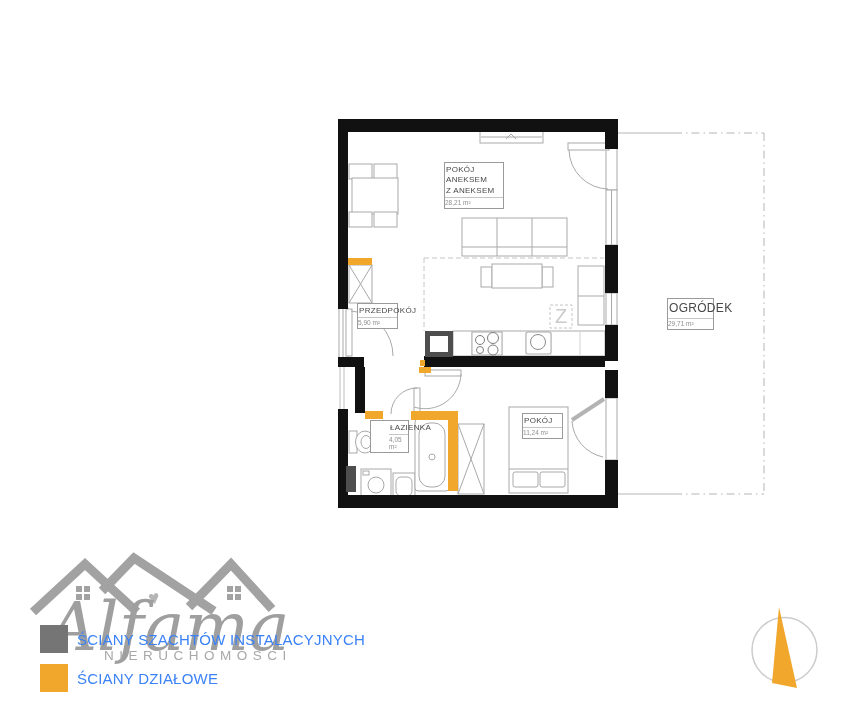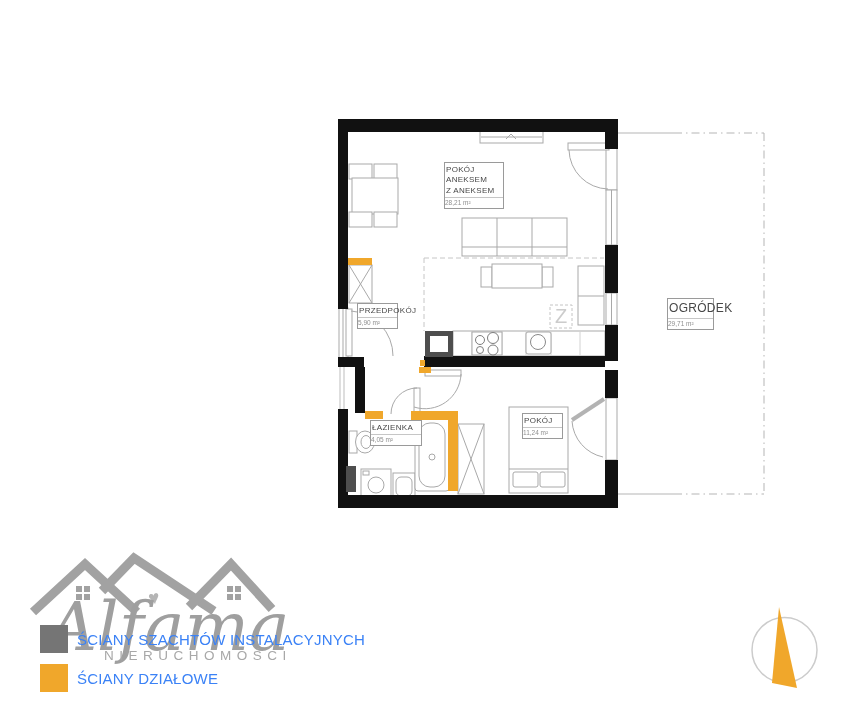--- a/index.html
+++ b/index.html
@@ -187,21 +187,21 @@
     <div>Z ANEKSEM</div>
   </div>
   <div class="ar">28,21 m²</div>
 </div>
 
 <div class="roombox" style="left:357px;top:303px;width:41px;">
   <div class="nm">PRZEDPOKÓJ</div>
   <div class="ar">5,90 m²</div>
 </div>
 
-<div class="roombox" style="left:370px;top:420px;width:52px;">
+<div class="roombox" style="left:370px;top:420px;width:39px;padding-left:18px;">
   <div class="nm">ŁAZIENKA</div>
   <div class="ar">4,05 m²</div>
 </div>
 
 <div class="roombox" style="left:522px;top:413px;width:41px;">
   <div class="nm">POKÓJ</div>
   <div class="ar">11,24 m²</div>
 </div>
 
 <div class="roombox small" style="left:667px;top:298px;width:47px;">

